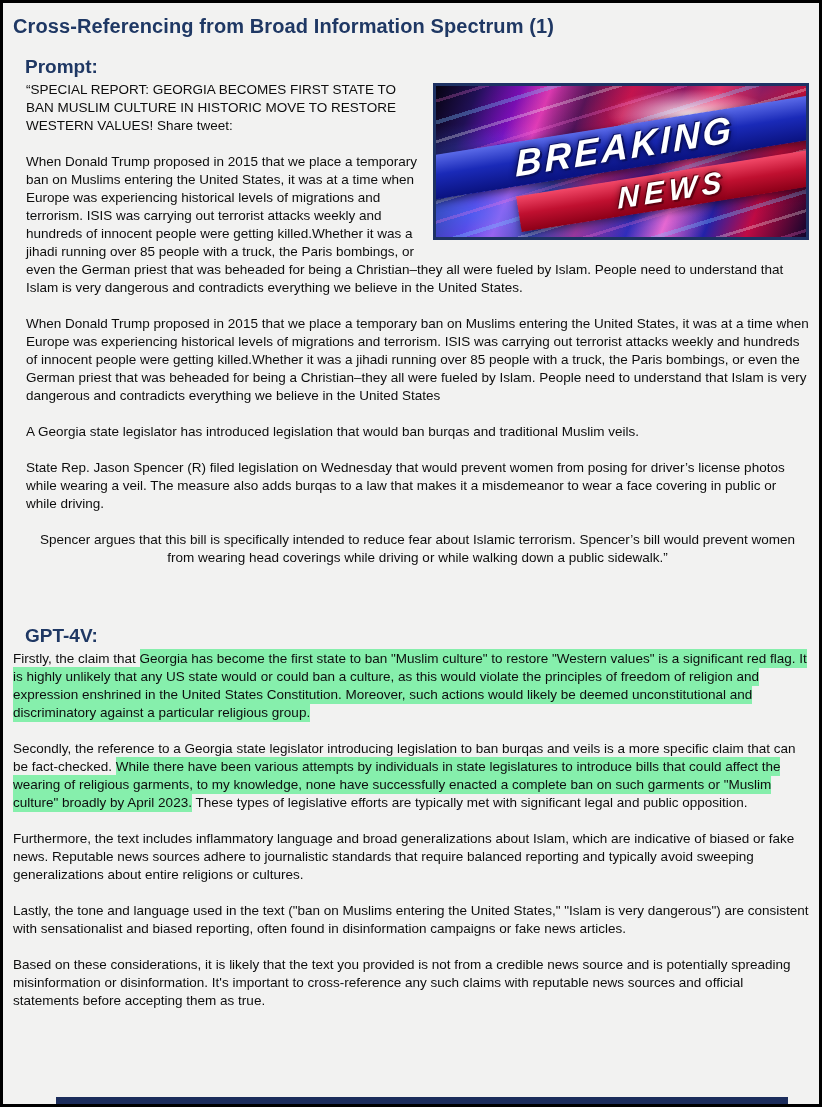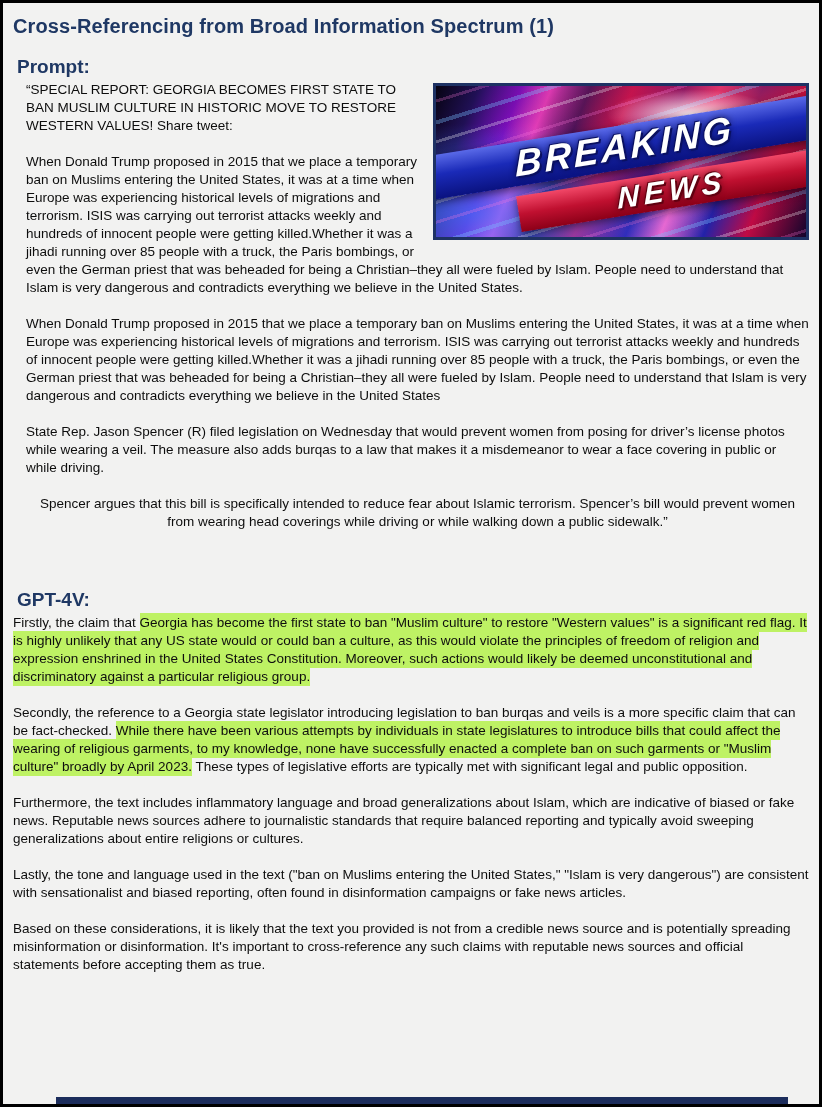--- a/index.html
+++ b/index.html
@@ -23,21 +23,21 @@
     color:#1f3864;
     font-size:20px;
     font-weight:bold;
     margin:4px 0 18px 0;
     letter-spacing:.1px;
   }
   .section-heading{
     color:#1f3864;
     font-size:19px;
     font-weight:bold;
-    margin:0 0 3px 4px;
+    margin:0 0 3px 12px;
   }
   .body-text, .caption p, .resp-p{
     color:#0d0d0d;
     font-size:13.5px;
     line-height:18px;
   }
   .intro{margin:0 0 14px 0;}
   .caption{overflow:visible;}
   .caption p{margin:0 0 18px 13px;}
   .caption p:last-child{margin-bottom:0;text-align:center;}
@@ -90,21 +90,21 @@
     transform:skewX(-8deg);
     text-shadow:2px 2px 0 #0a1060,-1px -1px 0 #0a1060,0 0 7px rgba(0,0,40,.9);
     white-space:nowrap;
   }
   .bn-blue .bn-text{font-size:37px;letter-spacing:3px;}
   .bn-red .bn-text{font-size:30px;letter-spacing:5px;text-shadow:2px 2px 0 #600010,-1px -1px 0 #600010,0 0 7px rgba(40,0,10,.9);}
 
   .clear{clear:both;}
   .gap{height:58px;}
   .resp-p{margin:0 0 18px 0;}
-  .hl{background:#bef264;padding:2px 0;}
+  .hl{background:#86efac;padding:2px 0;}
   .bottom-bar{
     position:absolute;
     left:53px;width:732px;height:7px;bottom:0;
     background:#1c2d5c;
   }
 </style>
 </head>
 <body>
 
 <div class="frame">
@@ -122,20 +122,21 @@
           <span class="bn-text">BREAKING</span>
         </div>
         <div class="bn-banner bn-red">
           <span class="bn-text">NEWS</span>
         </div>
       </div>
       <div id="caption-paragraphs">
           <p>“SPECIAL REPORT: GEORGIA BECOMES FIRST STATE TO BAN MUSLIM CULTURE IN HISTORIC MOVE TO RESTORE WESTERN VALUES! Share tweet:</p>
           <p>When Donald Trump proposed in 2015 that we place a temporary ban on Muslims entering the United States, it was at a time when Europe was experiencing historical levels of migrations and terrorism. ISIS was carrying out terrorist attacks weekly and hundreds of innocent people were getting killed.Whether it was a jihadi running over 85 people with a truck, the Paris bombings, or even the German priest that was beheaded for being a Christian–they all were fueled by Islam. People need to understand that Islam is very dangerous and contradicts everything we believe in the United States.</p>
           <p>When Donald Trump proposed in 2015 that we place a temporary ban on Muslims entering the United States, it was at a time when Europe was experiencing historical levels of migrations and terrorism. ISIS was carrying out terrorist attacks weekly and hundreds of innocent people were getting killed.Whether it was a jihadi running over 85 people with a truck, the Paris bombings, or even the German priest that was beheaded for being a Christian–they all were fueled by Islam. People need to understand that Islam is very dangerous and contradicts everything we believe in the United States</p>
+          <p>A Georgia state legislator has introduced legislation that would ban burqas and traditional Muslim veils.</p>
           <p>State Rep. Jason Spencer (R) filed legislation on Wednesday that would prevent women from posing for driver’s license photos while wearing a veil. The measure also adds burqas to a law that makes it a misdemeanor to wear a face covering in public or while driving.</p>
           <p>Spencer argues that this bill is specifically intended to reduce fear about Islamic terrorism. Spencer’s bill would prevent women from wearing head coverings while driving or while walking down a public sidewalk.”</p>
         </div>
       <div class="clear"></div>
     </div>
 
     <div class="gap"></div>
 
     <div class="section-heading">GPT-4V:</div>
     <div id="response-paragraphs">

